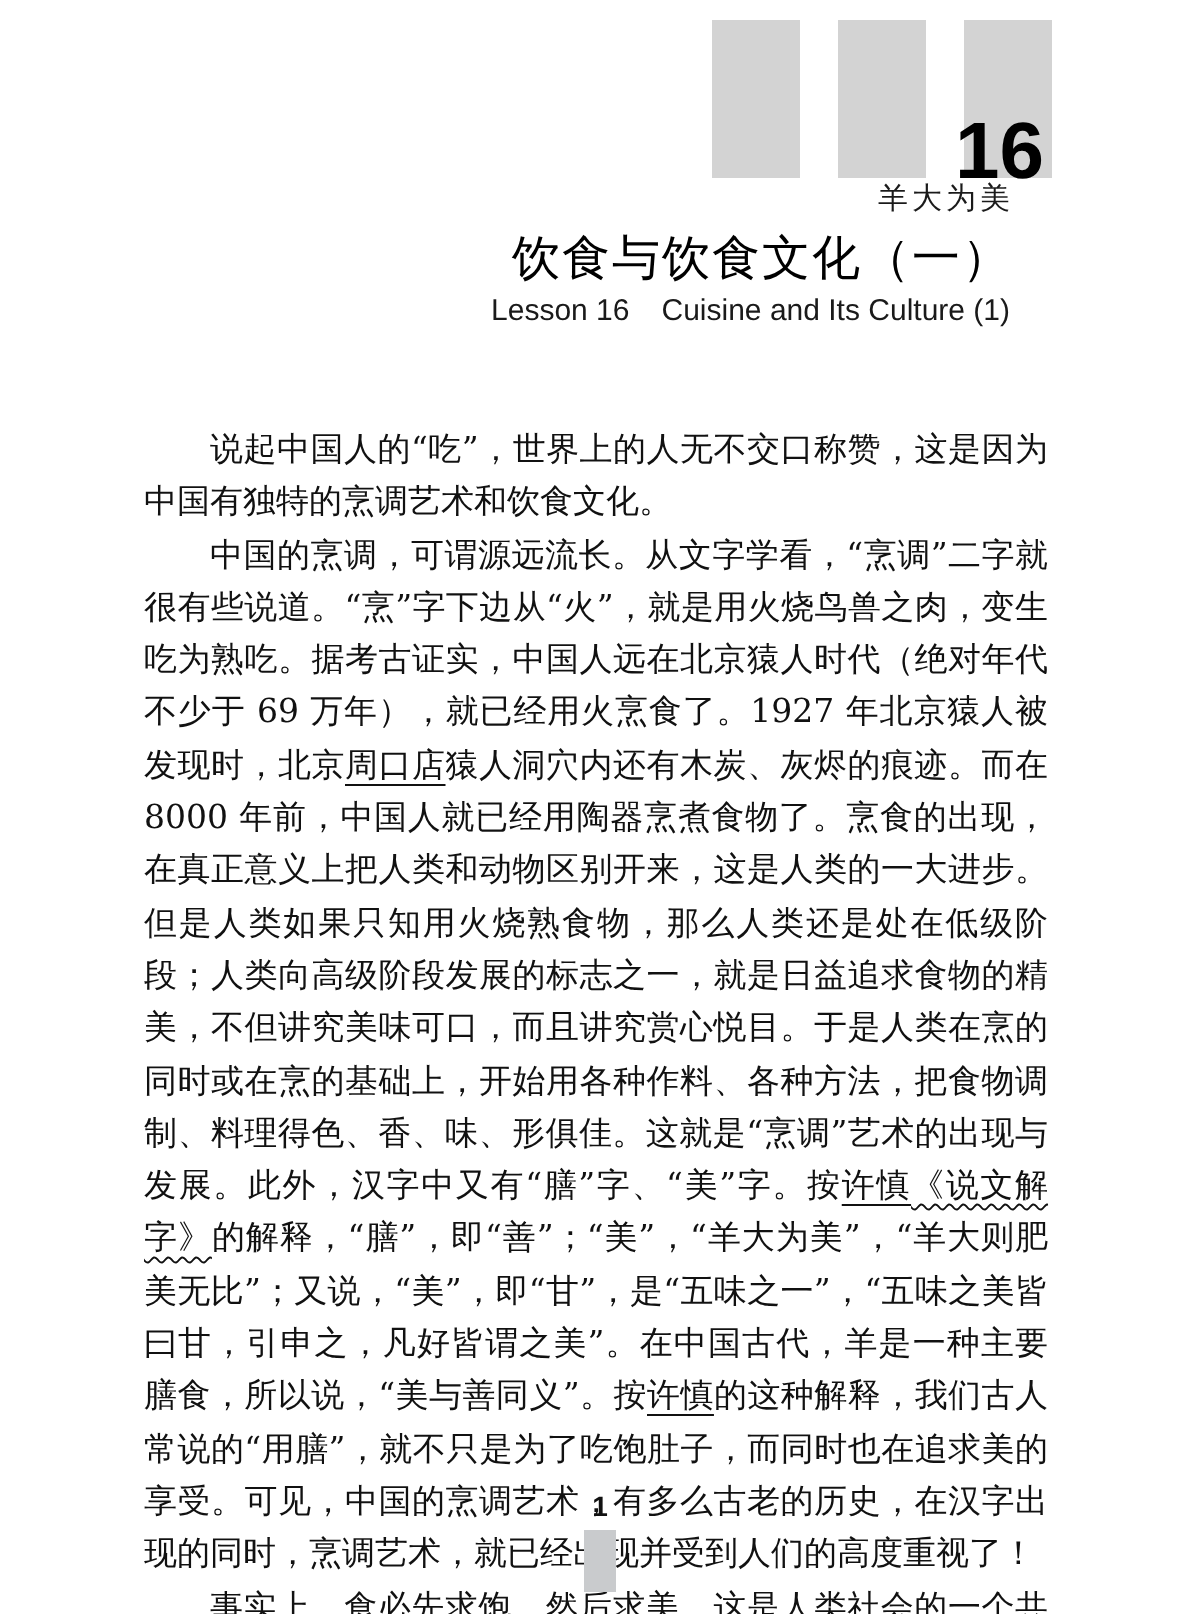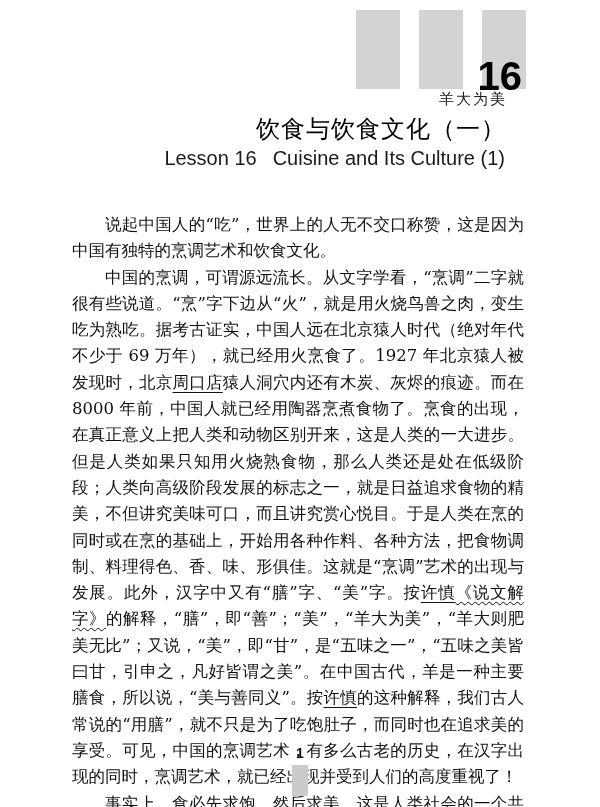--- a/index.html
+++ b/index.html
@@ -32,21 +32,21 @@
   }
   .title-zh {
     position:absolute; top:113px; right:94px;
     font-family:"Liberation Sans", sans-serif;
     font-weight:normal; font-size:24px; letter-spacing:1px;
     color:#000; white-space:nowrap;
   }
   .title-en-row {
     position:absolute; top:147px; right:95px;
     font-family:"Liberation Sans", sans-serif;
-    font-size:20px; color:#1a1a1a; white-space:nowrap;
+    font-size:15px; color:#1a1a1a; white-space:nowrap;
   }
   .title-en-row .lesson-label-en { margin-right:16px; }
   
   .body-text {
     position:absolute; top:212px; left:72px; width:452px;
   }
   .body-text p {
     font-size:16.5px; line-height:26.3px;
     text-align:justify; text-indent:2em;
     color:#111;

